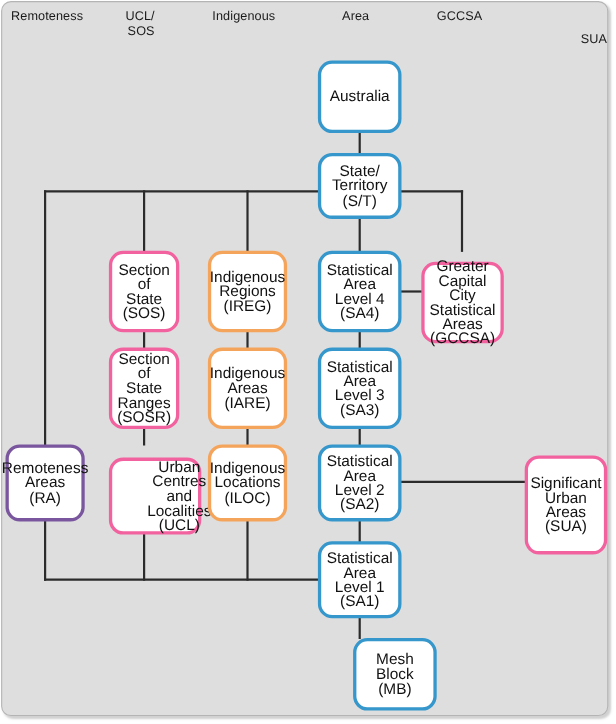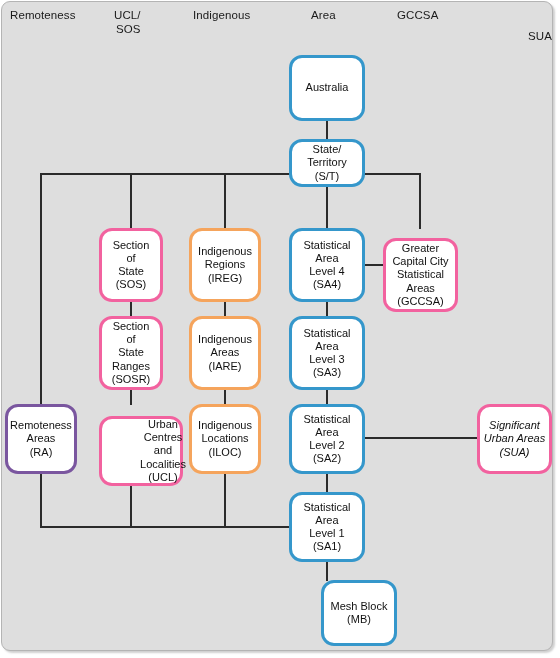--- a/index.html
+++ b/index.html
@@ -48,21 +48,21 @@
     position: absolute;
     box-sizing: border-box;
     background: #ffffff;
     border-style: solid;
     border-width: 3px;
     border-radius: 13px;
     display: flex;
     align-items: center;
     justify-content: center;
     text-align: center;
-    font-size: 11px;
+    font-size: 14px;
     line-height: 13.2px;
     color: #111111;
     white-space: pre-line;
     z-index: 5;
   }
   .node-blue   { border-color: #3597cb; }
   .node-pink   { border-color: #f2629f; }
   .node-orange { border-color: #f5a45c; }
   .node-purple { border-color: #7a569f; }
 </style>
@@ -102,21 +102,21 @@
       <path d="M327,474 L327,492" stroke="#2b2b2b" stroke-width="2" fill="none" stroke-linecap="square"></path>
       <path d="M41,474 L41,527" stroke="#2b2b2b" stroke-width="2" fill="none" stroke-linecap="square"></path>
       <path d="M131,474 L131,527" stroke="#2b2b2b" stroke-width="2" fill="none" stroke-linecap="square"></path>
       <path d="M225,474 L225,527" stroke="#2b2b2b" stroke-width="2" fill="none" stroke-linecap="square"></path>
       <path d="M41,527 L289,527" stroke="#2b2b2b" stroke-width="2" fill="none" stroke-linecap="square"></path>
       <path d="M327,562 L327,580" stroke="#2b2b2b" stroke-width="2" fill="none" stroke-linecap="square"></path>
     </svg>
 
   <div id="nodes">
       <div class="node node-blue" style="left: 289px; top: 55px; width: 76px; height: 66px;"><span>Australia</span></div>
-      <div class="node node-blue" style="left: 289px; top: 139px; width: 76px; height: 48px;"><span>State/
+      <div class="node node-blue" style="left: 289px; top: 139px; width: 76px; height: 60px;"><span>State/
 Territory
 (S/T)</span></div>
       <div class="node node-pink" style="left: 99px; top: 228px; width: 64px; height: 74px;"><span>Section
 of
 State
 (SOS)</span></div>
       <div class="node node-orange" style="left: 189px; top: 228px; width: 72px; height: 74px;"><span>Indigenous
 Regions
 (IREG)</span></div>
       <div class="node node-blue" style="left: 289px; top: 228px; width: 76px; height: 74px;"><span>Statistical
@@ -148,21 +148,21 @@
 and
 Localities
 (UCL)</span></div>
       <div class="node node-orange" style="left: 189px; top: 404px; width: 72px; height: 70px;"><span>Indigenous
 Locations
 (ILOC)</span></div>
       <div class="node node-blue" style="left: 289px; top: 404px; width: 76px; height: 70px;"><span>Statistical
 Area
 Level 2
 (SA2)</span></div>
-      <div class="node node-pink" style="left: 477px; top: 404px; width: 75px; height: 70px; font-style: italic;"><span>Significant
+      <div class="node node-pink" style="left: 477px; top: 414px; width: 75px; height: 90px;"><span>Significant
 Urban Areas
 (SUA)</span></div>
       <div class="node node-blue" style="left: 289px; top: 492px; width: 76px; height: 70px;"><span>Statistical
 Area
 Level 1
 (SA1)</span></div>
       <div class="node node-blue" style="left: 289px; top: 580px; width: 76px; height: 66px; margin-left: 32px;"><span>Mesh Block
 (MB)</span></div>
     </div>
 

